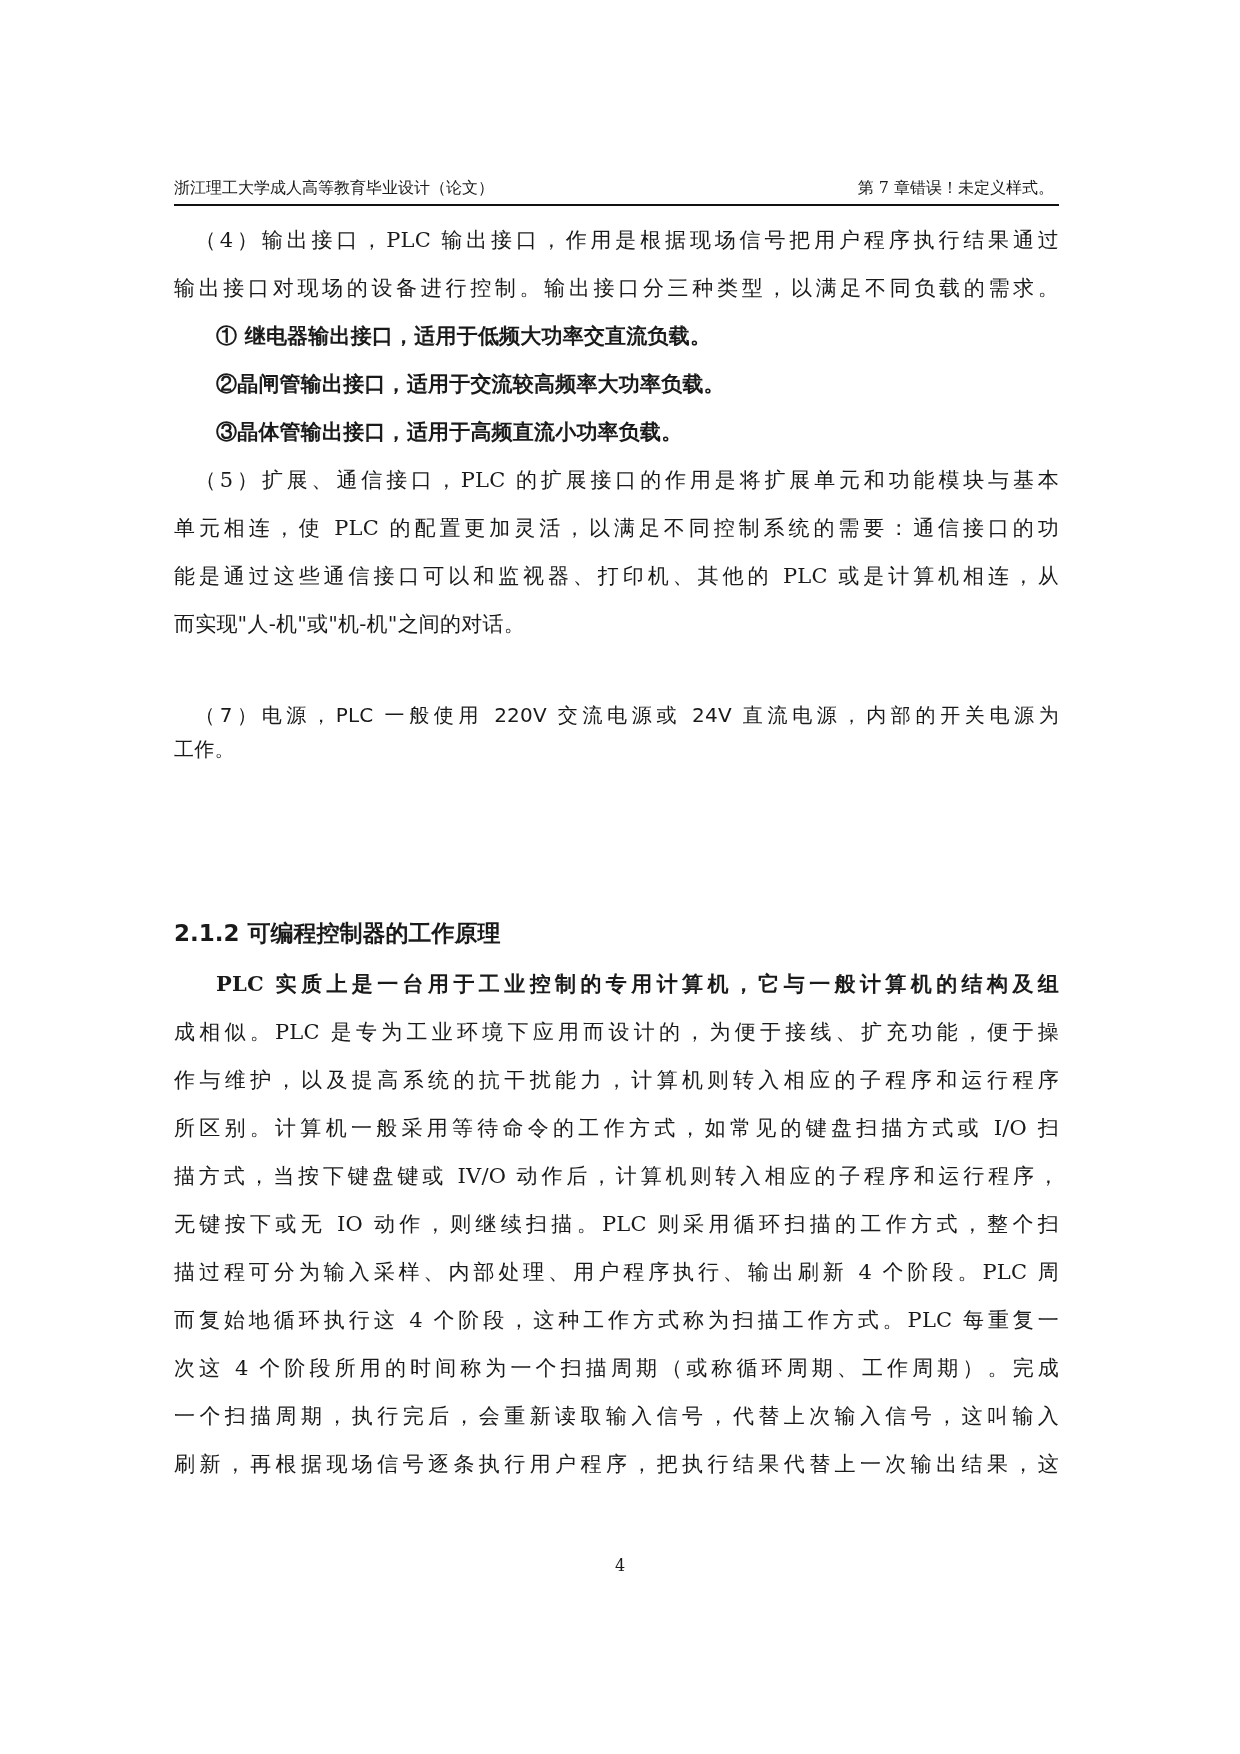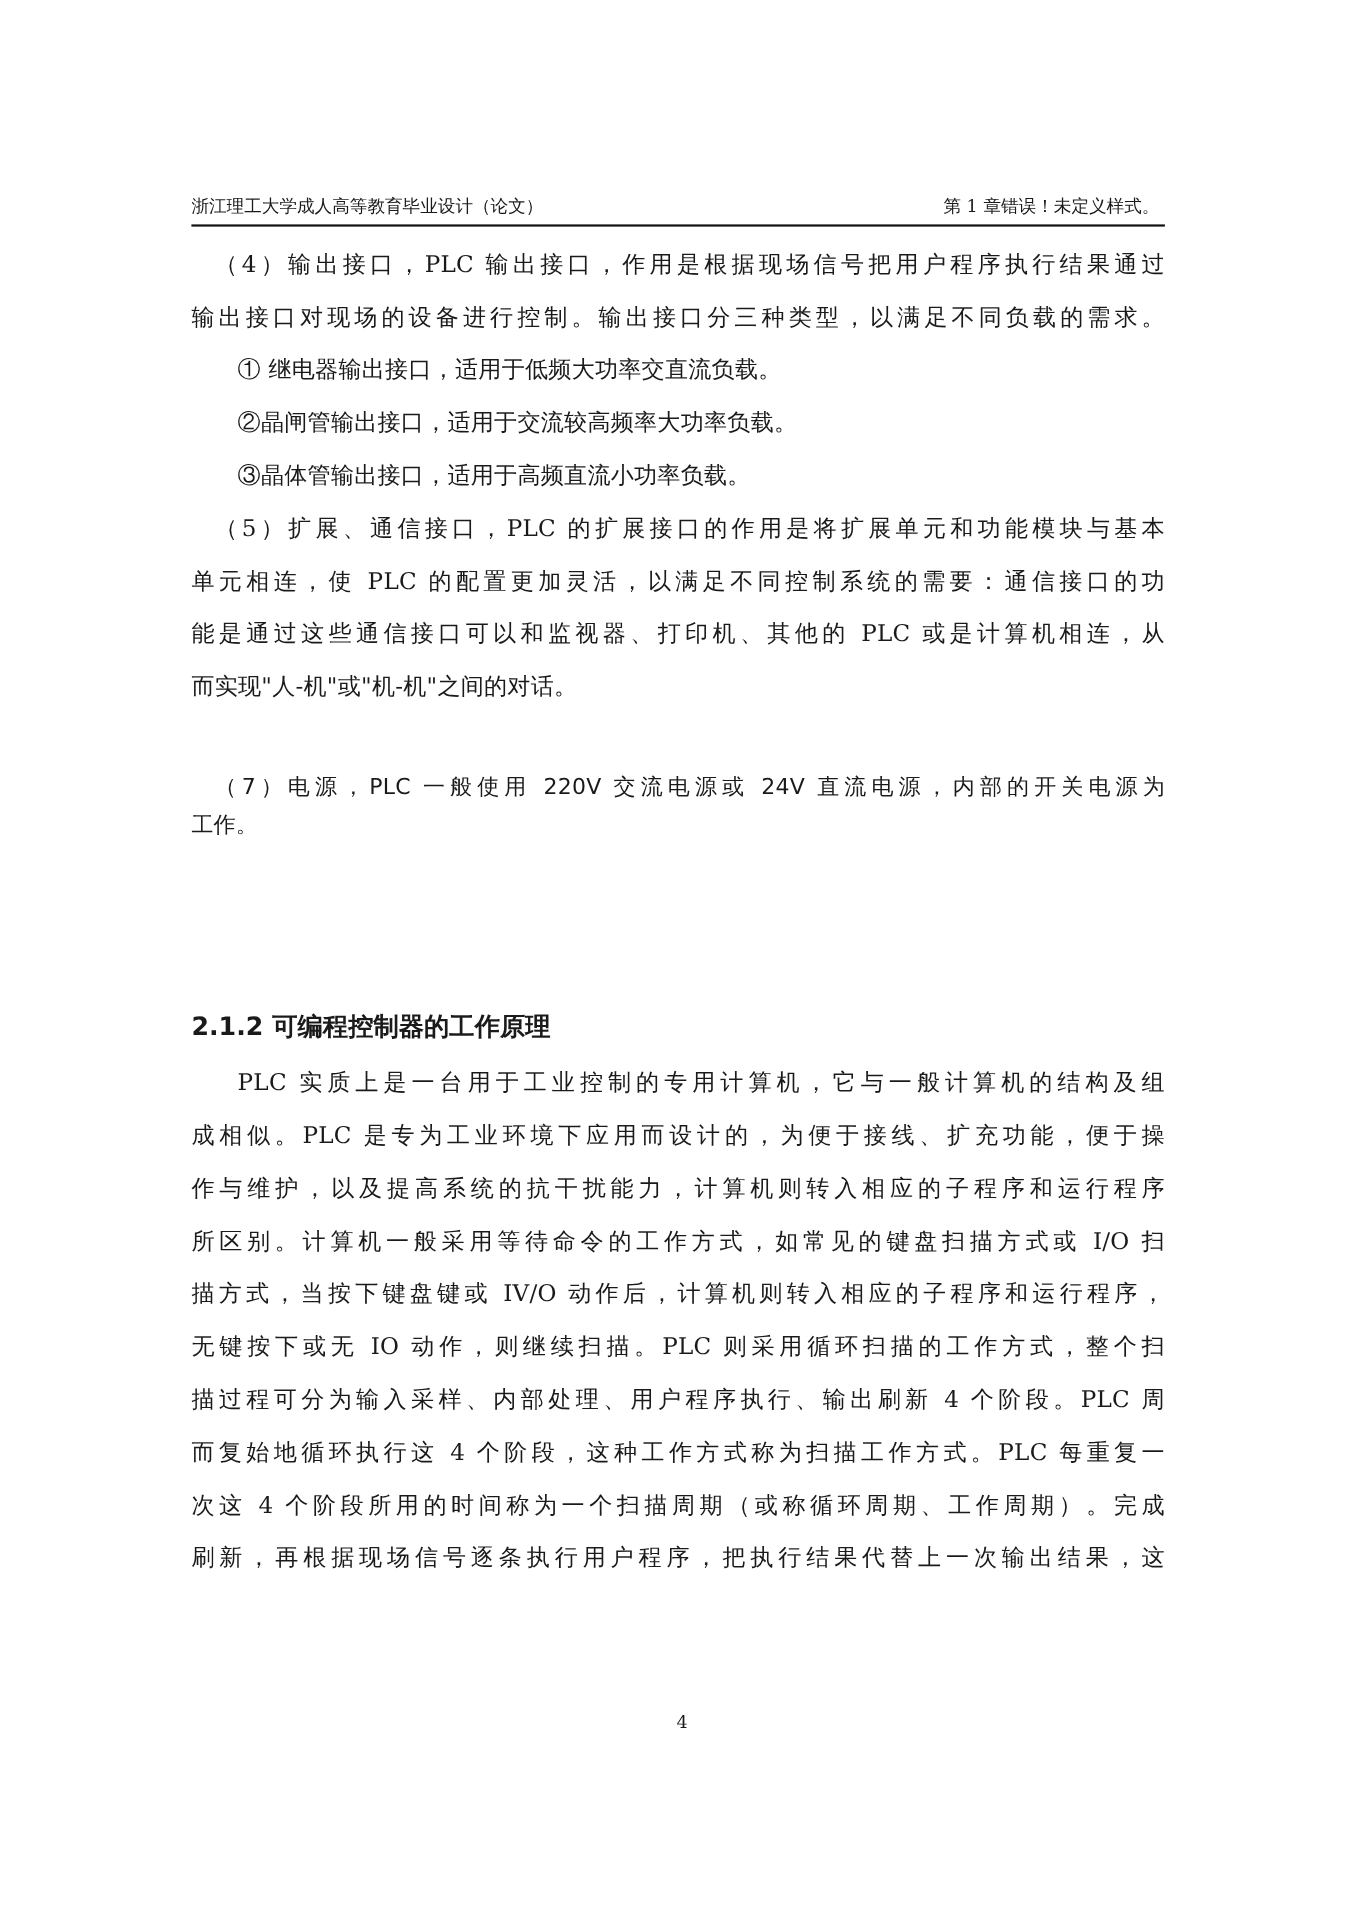--- a/index.html
+++ b/index.html
@@ -8,35 +8,35 @@
     .page { position: absolute; left: 0; top: 0; width: 1236px; height: 1754px; }
     .header { position: absolute; left: 174px; top: 178px; width: 880px; height: 26px;
               font-size: 16px; }
     .header .left { position: absolute; left: 0; top: 0; }
     .header .right { position: absolute; right: 0; top: 0; }
     .header-rule { position: absolute; left: 174px; top: 204px; width: 885px; height: 2px; background: #111; }
     .para { position: absolute; left: 174px; width: 885px; font-size: 21px; letter-spacing: 0.2px; }
     .line { height: 48px; line-height: 48px; white-space: nowrap; }
     .line.just { text-align: justify; text-align-last: justify; }
     .indent { padding-left: 21px; }
-    .indent2 { padding-left: 42px; }
+    .indent2 { padding-left: 42px; font-weight: bold; }
     .para.sans { font-family: "DejaVu Sans", "Liberation Sans", sans-serif; font-size: 20px; }
     .para.sans .line { height: 34px; line-height: 34px; }
     .heading { position: absolute; left: 174px; top: 918px; font-family: "DejaVu Sans", "Liberation Sans", sans-serif;
                font-weight: bold; font-size: 23px; }
     .pagenum { position: absolute; left: 0; width: 1240px; top: 1556px; text-align: center; font-size: 16px; }
   </style>
 </head>
 <body>
 
 <div class="page">
 
   <div class="header">
     <span class="left">浙江理工大学成人高等教育毕业设计（论文）</span>
-    <span class="right">第 1 章错误！未定义样式。</span>
+    <span class="right">第 7 章错误！未定义样式。</span>
   </div>
   <div class="header-rule"></div>
 
   <div class="para" style="top:216px;">
     <div class="line just indent">（4）输出接口，PLC 输出接口，作用是根据现场信号把用户程序执行结果通过</div>
     <div class="line just">输出接口对现场的设备进行控制。输出接口分三种类型，以满足不同负载的需求。</div>
     <div class="line indent2">① 继电器输出接口，适用于低频大功率交直流负载。</div>
     <div class="line indent2">②晶闸管输出接口，适用于交流较高频率大功率负载。</div>
     <div class="line indent2">③晶体管输出接口，适用于高频直流小功率负载。</div>
   </div>
@@ -58,17 +58,18 @@
   <div class="para" style="top:960px;">
     <div class="line just indent2">PLC 实质上是一台用于工业控制的专用计算机，它与一般计算机的结构及组</div>
     <div class="line just">成相似。PLC 是专为工业环境下应用而设计的，为便于接线、扩充功能，便于操</div>
     <div class="line just">作与维护，以及提高系统的抗干扰能力，计算机则转入相应的子程序和运行程序</div>
     <div class="line just">所区别。计算机一般采用等待命令的工作方式，如常见的键盘扫描方式或 I/O 扫</div>
     <div class="line just">描方式，当按下键盘键或 IV/O 动作后，计算机则转入相应的子程序和运行程序，</div>
     <div class="line just">无键按下或无 IO 动作，则继续扫描。PLC 则采用循环扫描的工作方式，整个扫</div>
     <div class="line just">描过程可分为输入采样、内部处理、用户程序执行、输出刷新 4 个阶段。PLC 周</div>
     <div class="line just">而复始地循环执行这 4 个阶段，这种工作方式称为扫描工作方式。PLC 每重复一</div>
     <div class="line just">次这 4 个阶段所用的时间称为一个扫描周期（或称循环周期、工作周期）。完成</div>
+    <div class="line just">一个扫描周期，执行完后，会重新读取输入信号，代替上次输入信号，这叫输入</div>
     <div class="line just">刷新，再根据现场信号逐条执行用户程序，把执行结果代替上一次输出结果，这</div>
   </div>
 
   <div class="pagenum">4</div>
 </div>
 
 </body></html>

